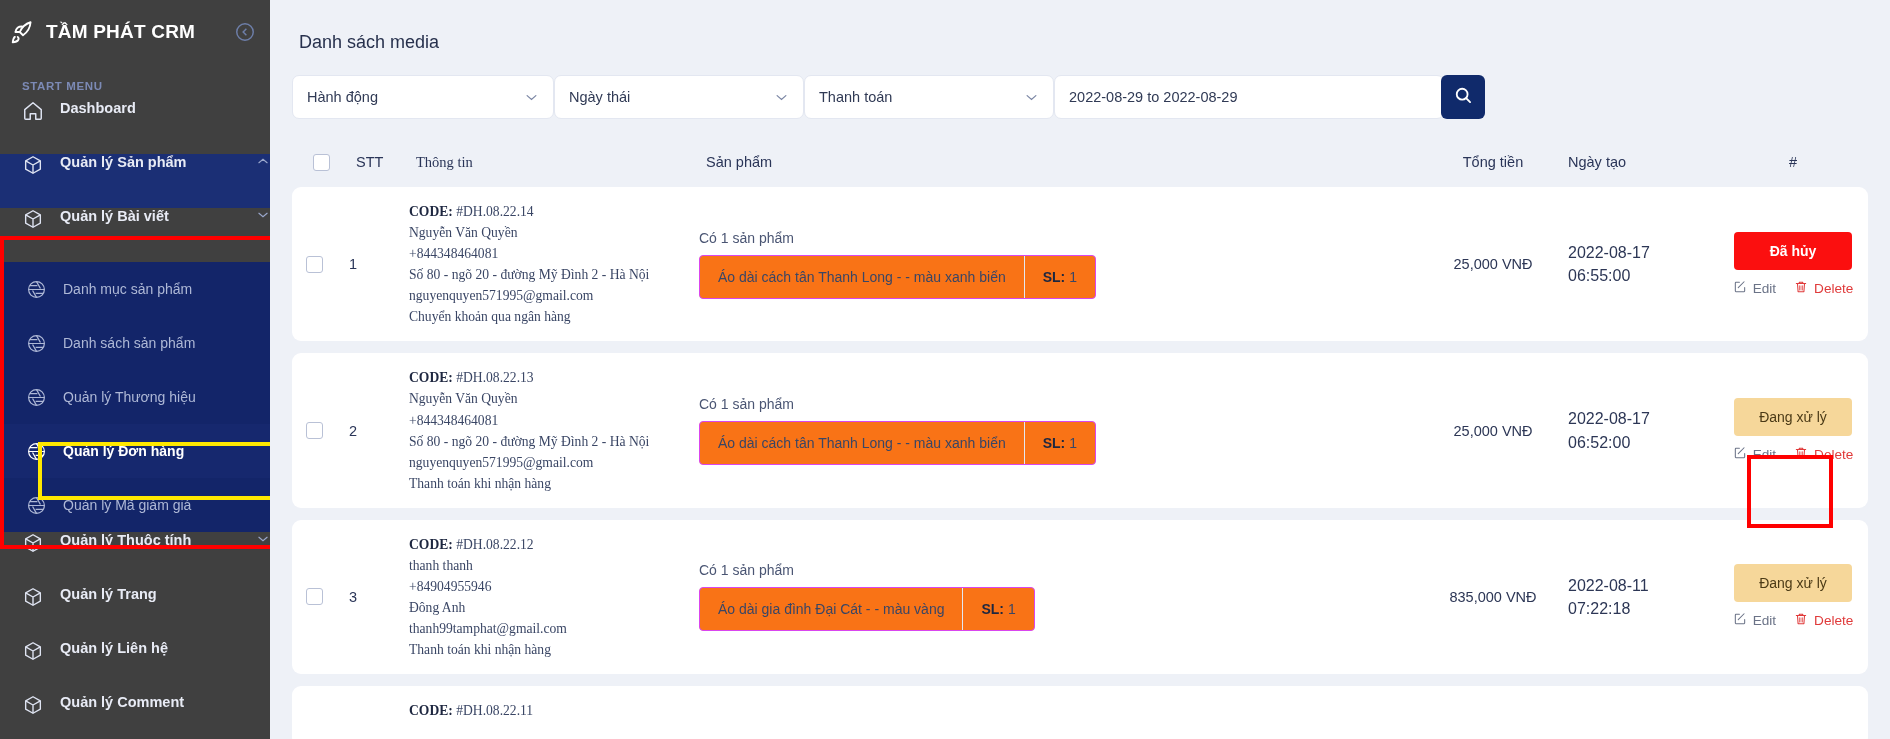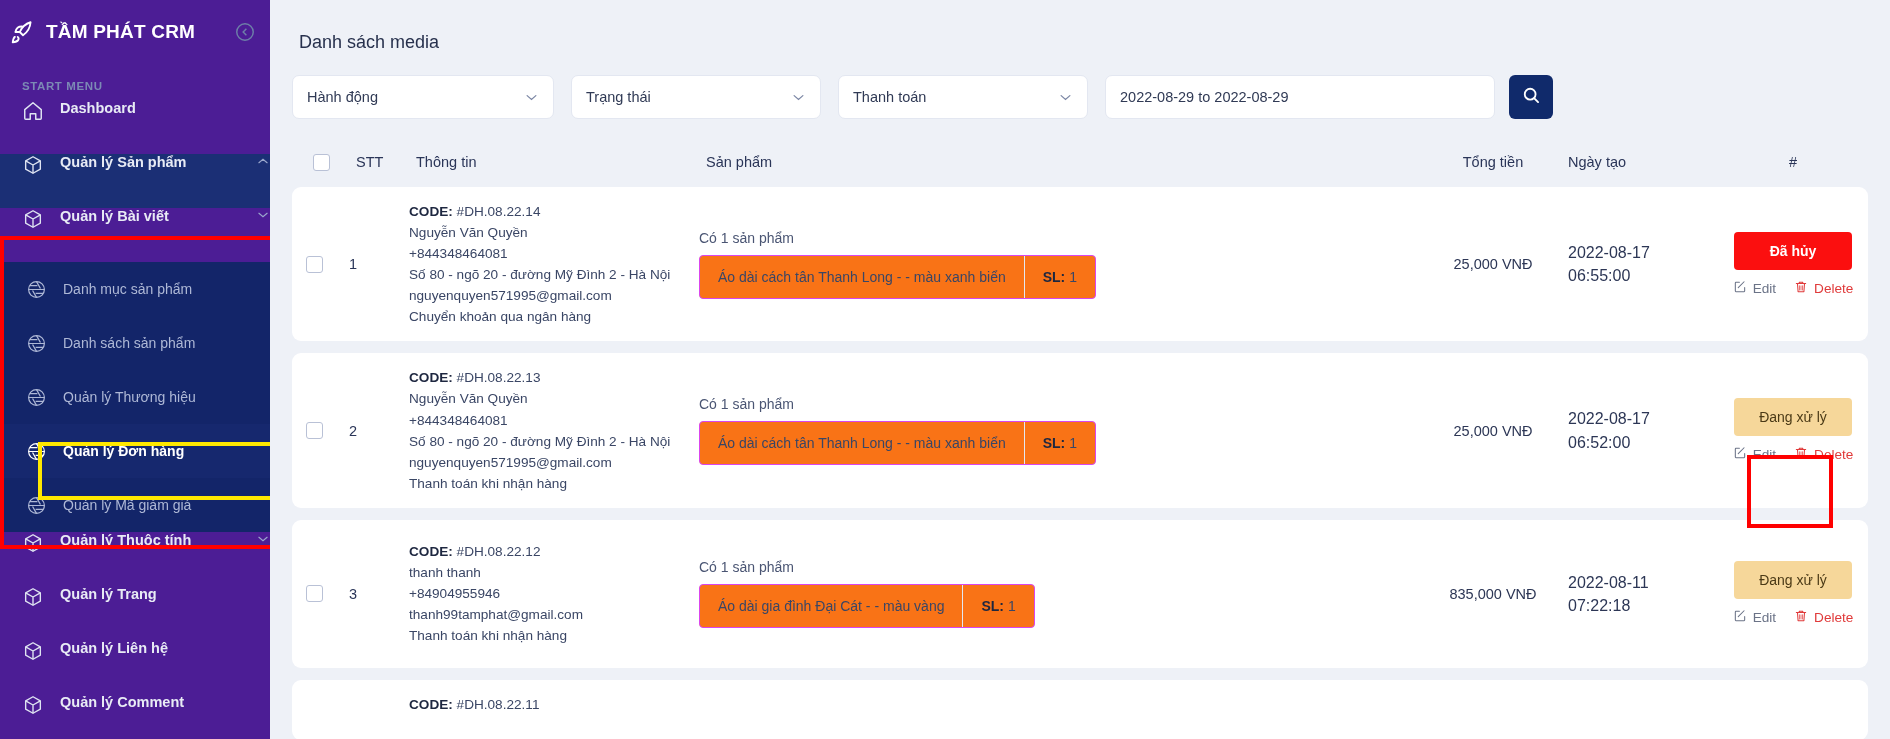--- a/index.html
+++ b/index.html
@@ -7,21 +7,21 @@
     width: 1890px; height: 739px;
     overflow: hidden;
     font-family: "Liberation Sans", sans-serif;
     background: #eef1f7;
   }
   .app { display: flex; width: 1890px; height: 739px; }
 
   
   .sidebar {
     width: 270px; min-width: 270px; height: 739px;
-    background: #4c1d95;
+    background: #404040;
     position: relative;
     overflow: hidden;
   }
   .sb-head {
     height: 64px; display: flex; align-items: center;
     padding: 0 14px 0 10px; gap: 10px;
   }
   .rocket-icon { width: 26px; height: 26px; color: #ffffff; flex: none; }
   .brand {
     color: #ffffff; font-size: 19px; font-weight: bold;
@@ -62,21 +62,21 @@
 
   
   .main {
     flex: 1; height: 739px; padding: 18px 22px 0 22px;
     overflow: hidden; position: relative;
   }
   .page-title {
     font-size: 18px; color: #27314d; font-weight: normal;
     padding: 14px 0 22px 7px;
   }
-  .filters { display: flex; gap: 17px; align-items: center; }
+  .filters { display: flex; gap: 0; align-items: center; }
   .fsel {
     height: 44px; background: #fff; border: 1px solid #e3e7f1; border-radius: 7px;
     display: flex; align-items: center; padding: 0 14px;
     color: #303a55; font-size: 14.5px; cursor: pointer;
   }
   .fsel .txt { flex: 1; white-space: nowrap; }
   .fsel .chev { width: 15px; height: 15px; color: #7b86a4; margin-left: 12px; flex: none; }
   .fsel.w1 { width: 262px; }
   .fsel.w2 { width: 250px; }
   .fsel.w3 { width: 250px; }
@@ -106,21 +106,21 @@
   .thead {
     display: flex; align-items: center; height: 50px;
     padding: 0 0 0 7px; color: #2a3558; font-size: 14.5px; margin-top: 18px;
   }
   .cbx {
     width: 17px; height: 17px; border: 1.6px solid #b9c1d6;
     border-radius: 3px; background: #fff; cursor: pointer; flex: none;
   }
   .c-check { width: 57px; display: flex; justify-content: flex-start; padding-left: 14px; }
   .c-stt   { width: 60px; }
-  .c-info  { width: 290px; }
+  .c-info  { width: 290px; font-family: Liberation Serif, serif; }
   .c-prod  { flex: 1; }
   .c-total { width: 150px; }
   .c-date  { width: 150px; }
   .c-act   { width: 150px; }
 
   .rows { position: relative; }
   .row {
     display: flex; align-items: center;
     background: #fff; border-radius: 9px; margin-bottom: 12px;
     min-height: 148px; padding: 14px 0;
@@ -331,21 +331,21 @@
       <div class="fsel w1">
         <span class="txt">Hành động</span>
         <span class="chev">
           <svg viewBox="0 0 24 24" fill="none" stroke="currentColor" stroke-width="2" stroke-linecap="round" width="15" height="15">
               <path d="M5 9l7 6 7-6"></path>
             </svg>
         </span>
       </div>
 
       <div class="fsel w2">
-        <span class="txt">Trạng thái</span>
+        <span class="txt">Ngày thái</span>
         <span class="chev">
           <svg viewBox="0 0 24 24" fill="none" stroke="currentColor" stroke-width="2" stroke-linecap="round" width="15" height="15">
               <path d="M5 9l7 6 7-6"></path>
             </svg>
         </span>
       </div>
 
       <div class="fsel w3">
         <span class="txt">Thanh toán</span>
         <span class="chev">
@@ -487,20 +487,21 @@
       <div class="row">
         <div class="c-check">
           <span class="cbx"></span>
         </div>
         <div class="c-stt stt">3</div>
         <div class="c-info info">
           <div><b>CODE:</b>
             <span>#DH.08.22.12</span></div>
           <div>thanh thanh</div>
           <div>+84904955946</div>
+          <div>Đông Anh</div>
           <div>thanh99tamphat@gmail.com</div>
           <div>Thanh toán khi nhận hàng</div>
         </div>
         <div class="c-prod prodwrap">
           <div class="prodlabel">Có 1 sản phẩm</div>
           <div class="prodbox">
             <span class="pname">Áo dài gia đình Đại Cát - - màu vàng</span>
             <span class="pqty"><b>SL:</b> <span>1</span></span>
           </div>
         </div>

